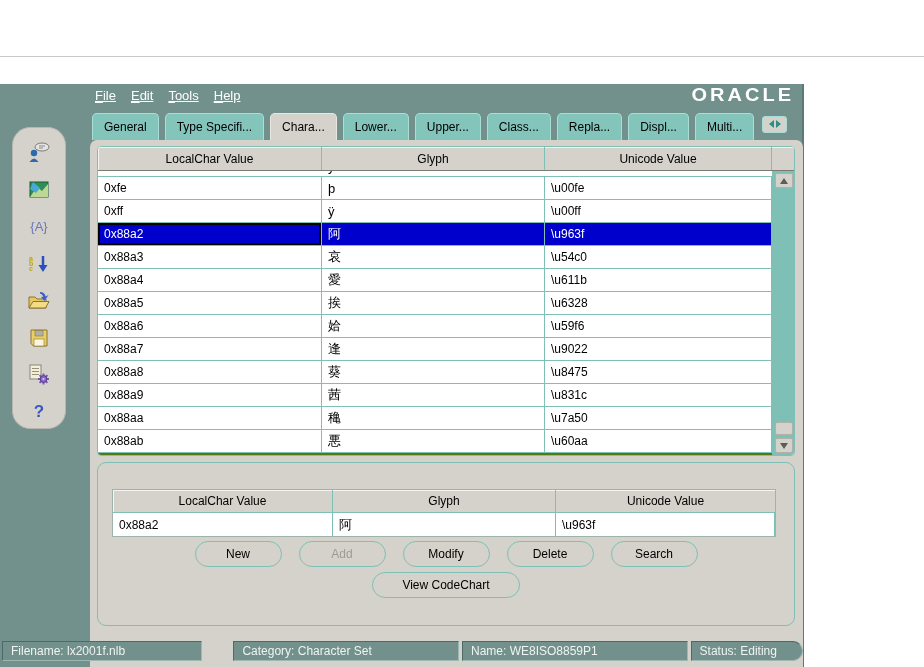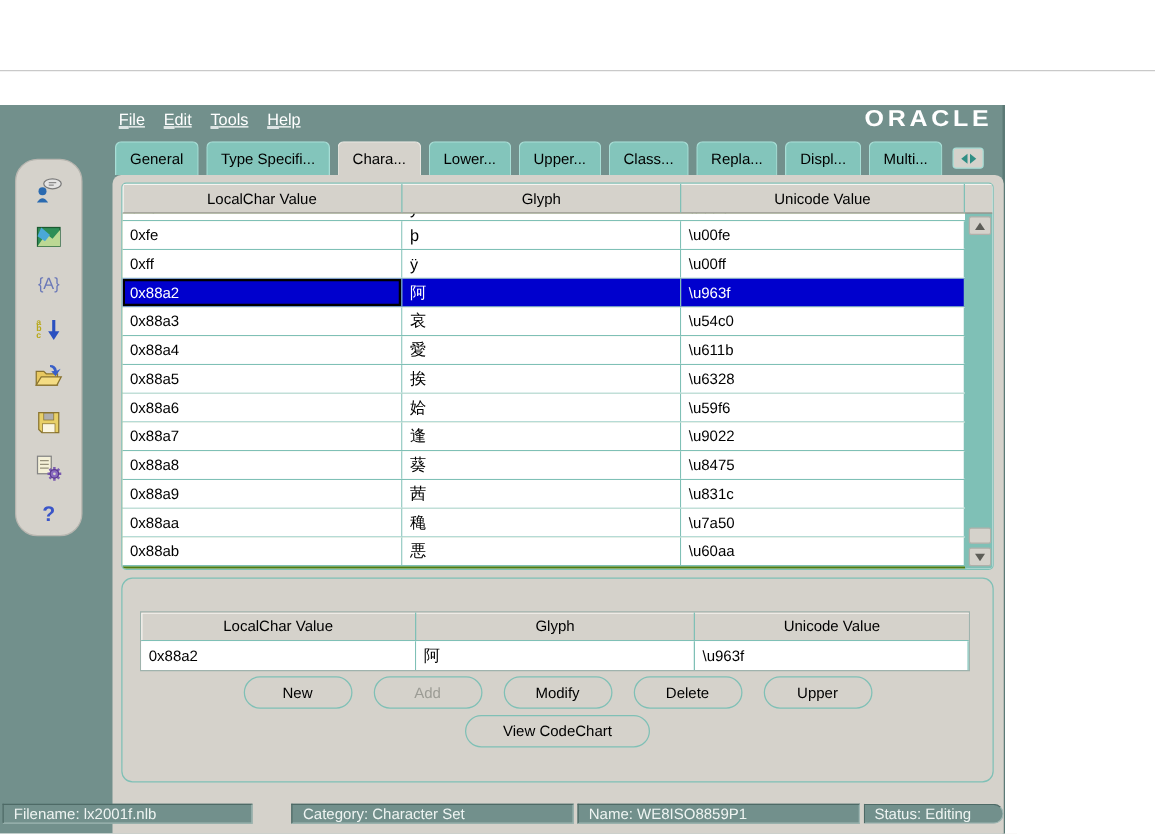--- a/index.html
+++ b/index.html
@@ -12,21 +12,21 @@
             background:#72908c; border-right:2px solid #5c7a76; }
 
   .menubar { position:absolute; left:95px; top:4px; display:flex; gap:15px;
              color:#ffffff; font-size:13px;text-decoration:underline; }
   .menu-item { cursor:default; }
   .menu-item u { text-decoration:underline; text-underline-offset:2px; }
 
   .logo { position:absolute; right:8px; top:0; color:#ffffff; font-size:20px; font-weight:bold;
           letter-spacing:3px; transform:scaleY(0.92); font-family:"Liberation Sans", sans-serif; }
 
-  .tabs { position:absolute; left:92px; top:29px; height:27px; display:flex; gap:6px; align-items:flex-end; }
+  .tabs { position:absolute; left:92px; top:29px; height:27px; display:flex; gap:6px; align-items:center; }
   .tab { height:27px; background:#83c5bb; border:1px solid #a8ded6; border-bottom:none;
          border-radius:5px 5px 0 0; padding:0 11px; font-size:12px; color:#000;
          display:flex; align-items:center; white-space:nowrap; }
   .tab.selected { background:#d5d2cb; border-color:#e9e7e1; }
   .tab-scroll { width:25px; height:17px; margin:0 0 5px 2px; background:#d5d2cb;
                 border:1px solid #a8ded6; border-radius:3px;
                 display:flex; align-items:center; justify-content:center; gap:2px; }
   .tri-l { width:0; height:0; border-top:4px solid transparent; border-bottom:4px solid transparent;
            border-right:5px solid #2f8e84; }
   .tri-r { width:0; height:0; border-top:4px solid transparent; border-bottom:4px solid transparent;
@@ -83,21 +83,21 @@
 
   .btn-row { position:absolute; left:0; top:78px; width:100%; display:flex; justify-content:center; gap:17px; }
   .btn { min-width:87px; height:26px; padding:0 12px; background:#d5d2cb; border:1px solid #7fc0b6;
          border-radius:13px; font-size:12px; color:#000;
          display:flex; align-items:center; justify-content:center; cursor:default; }
   .btn.disabled { color:#9c9c95; }
   .view-row { position:absolute; left:0; top:109px; width:100%; display:flex; justify-content:center; }
   .btn.view { min-width:148px; }
 
   
-  .statusbar { position:absolute; left:2px; top:557px; width:801px; height:20px; display:flex; gap:3px;align-items:center; }
+  .statusbar { position:absolute; left:2px; top:557px; width:801px; height:20px; display:flex; gap:3px; }
   .seg { background:#72908c; color:#eef4f2; font-size:12px; display:flex; align-items:center;
          padding-left:8px; border-top:1px solid #4e6a66; border-left:1px solid #4e6a66;
          border-bottom:1px solid #9fb7b3; border-right:1px solid #9fb7b3; white-space:nowrap; }
   .seg1 { width:207px; } .seg2 { width:233px;margin-left:28px; } .seg3 { width:233px; }
   .seg4 { width:116px; border-radius:0 10px 10px 0; }
 
   
   .toolbar { position:absolute; left:12px; top:127px; width:54px; height:302px;
              background:#d5d2cb; border:1px solid #b8b6b0; border-radius:18px;
              display:flex; flex-direction:column; align-items:center; padding-top:12px; gap:12px; }
@@ -238,21 +238,21 @@
             <div class="mcell m2">阿</div>
             <div class="mcell m3">\u963f</div>
           </div>
         </div>
 
         <div class="btn-row">
           <div class="btn">New</div>
           <div class="btn disabled">Add</div>
           <div class="btn">Modify</div>
           <div class="btn">Delete</div>
-          <div class="btn">Upper</div>
+          <div class="btn">Search</div>
         </div>
         <div class="view-row">
           <div class="btn view">View CodeChart</div>
         </div>
       </div>
 
     </div>
 
     <div class="statusbar">
       <div class="seg seg1">Filename: lx2001f.nlb</div>

